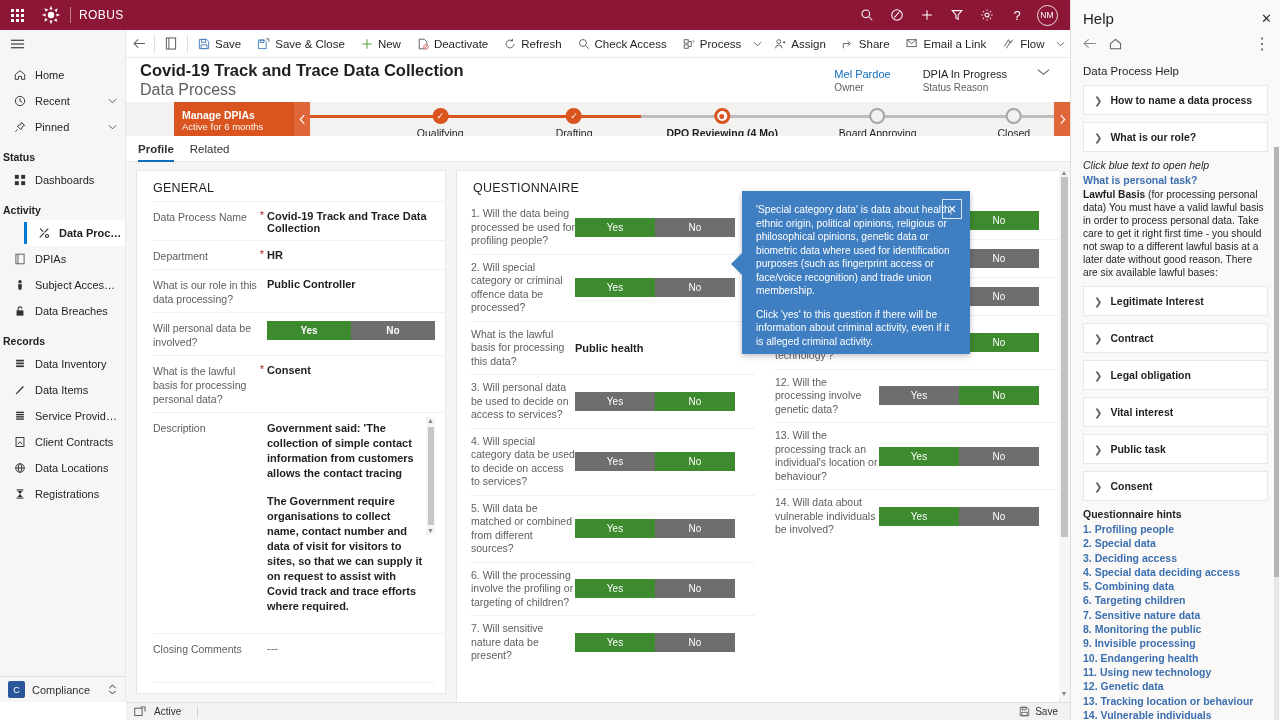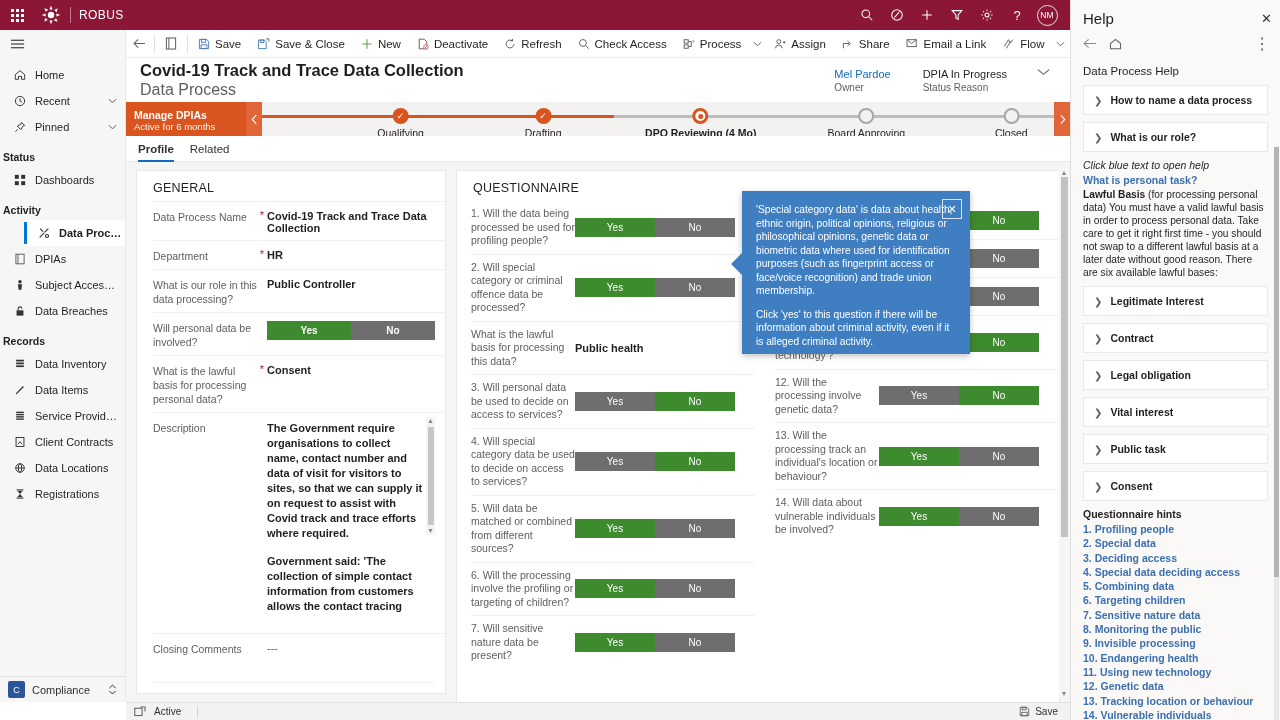--- a/index.html
+++ b/index.html
@@ -92,21 +92,21 @@
   .rec-field .k { font-size: 10px; color: #605e5c; margin-top: 2px; }
   .rec-caret { padding: 0 6px 0 10px; cursor:pointer; }
 
   
   .bpf {
     position: absolute; top: 102px; left: 126px; width: 944px; height: 34px;
     display: flex; align-items: stretch; background: #f3f2f1;
   }
   .bpf-active {
     width: 120px; background: #d9541e; color: #fff; padding: 4px 0 0 8px;
-    display:flex; flex-direction:column; justify-content:center; cursor: pointer;
+    display:flex; flex-direction:column; justify-content:center; cursor: pointer; margin-left: 48px;
   }
   .bpf-active .t { font-size: 10.5px; font-weight: 700; line-height: 12px;}
   .bpf-active .s { font-size: 9.5px; line-height: 12px; opacity: .95; }
   .bpf-arrow-l {
     width: 16px; background: #e0663a; color: #fff; display:flex; align-items:center;
     justify-content:center; font-size: 10px; cursor:pointer;
   }
   .bpf-stages { flex: 1; position: relative; }
   .bpf-line {
     position: absolute; top: 13px; left: 0; right: 0; height: 3px; background: #bdbdbd;
@@ -783,22 +783,22 @@
             <div class="flabel">What is the lawful basis for processing personal data?</div>
             <div class="req">*</div>
             <div class="fvalue">Consent</div>
           </div>
 
           <div class="frow">
             <div class="flabel">Description</div>
             <div class="req"></div>
             <div class="fvalue descbox">
               <div class="desc-text">
+                <p>Government said: 'The collection of simple contact information from customers allows the contact tracing</p>
                 <p>The Government require organisations to collect name, contact number and data of visit for visitors to sites, so that we can supply it on request to assist with Covid track and trace efforts where required.</p>
-                <p>Government said: 'The collection of simple contact information from customers allows the contact tracing</p>
               </div>
               <div class="desc-scroll">
                 <div class="arw">▲</div>
                 <div class="thumb"></div>
                 <div class="arw">▼</div>
               </div>
             </div>
           </div>
 
           <div class="frow" style="padding-bottom:26px;">

